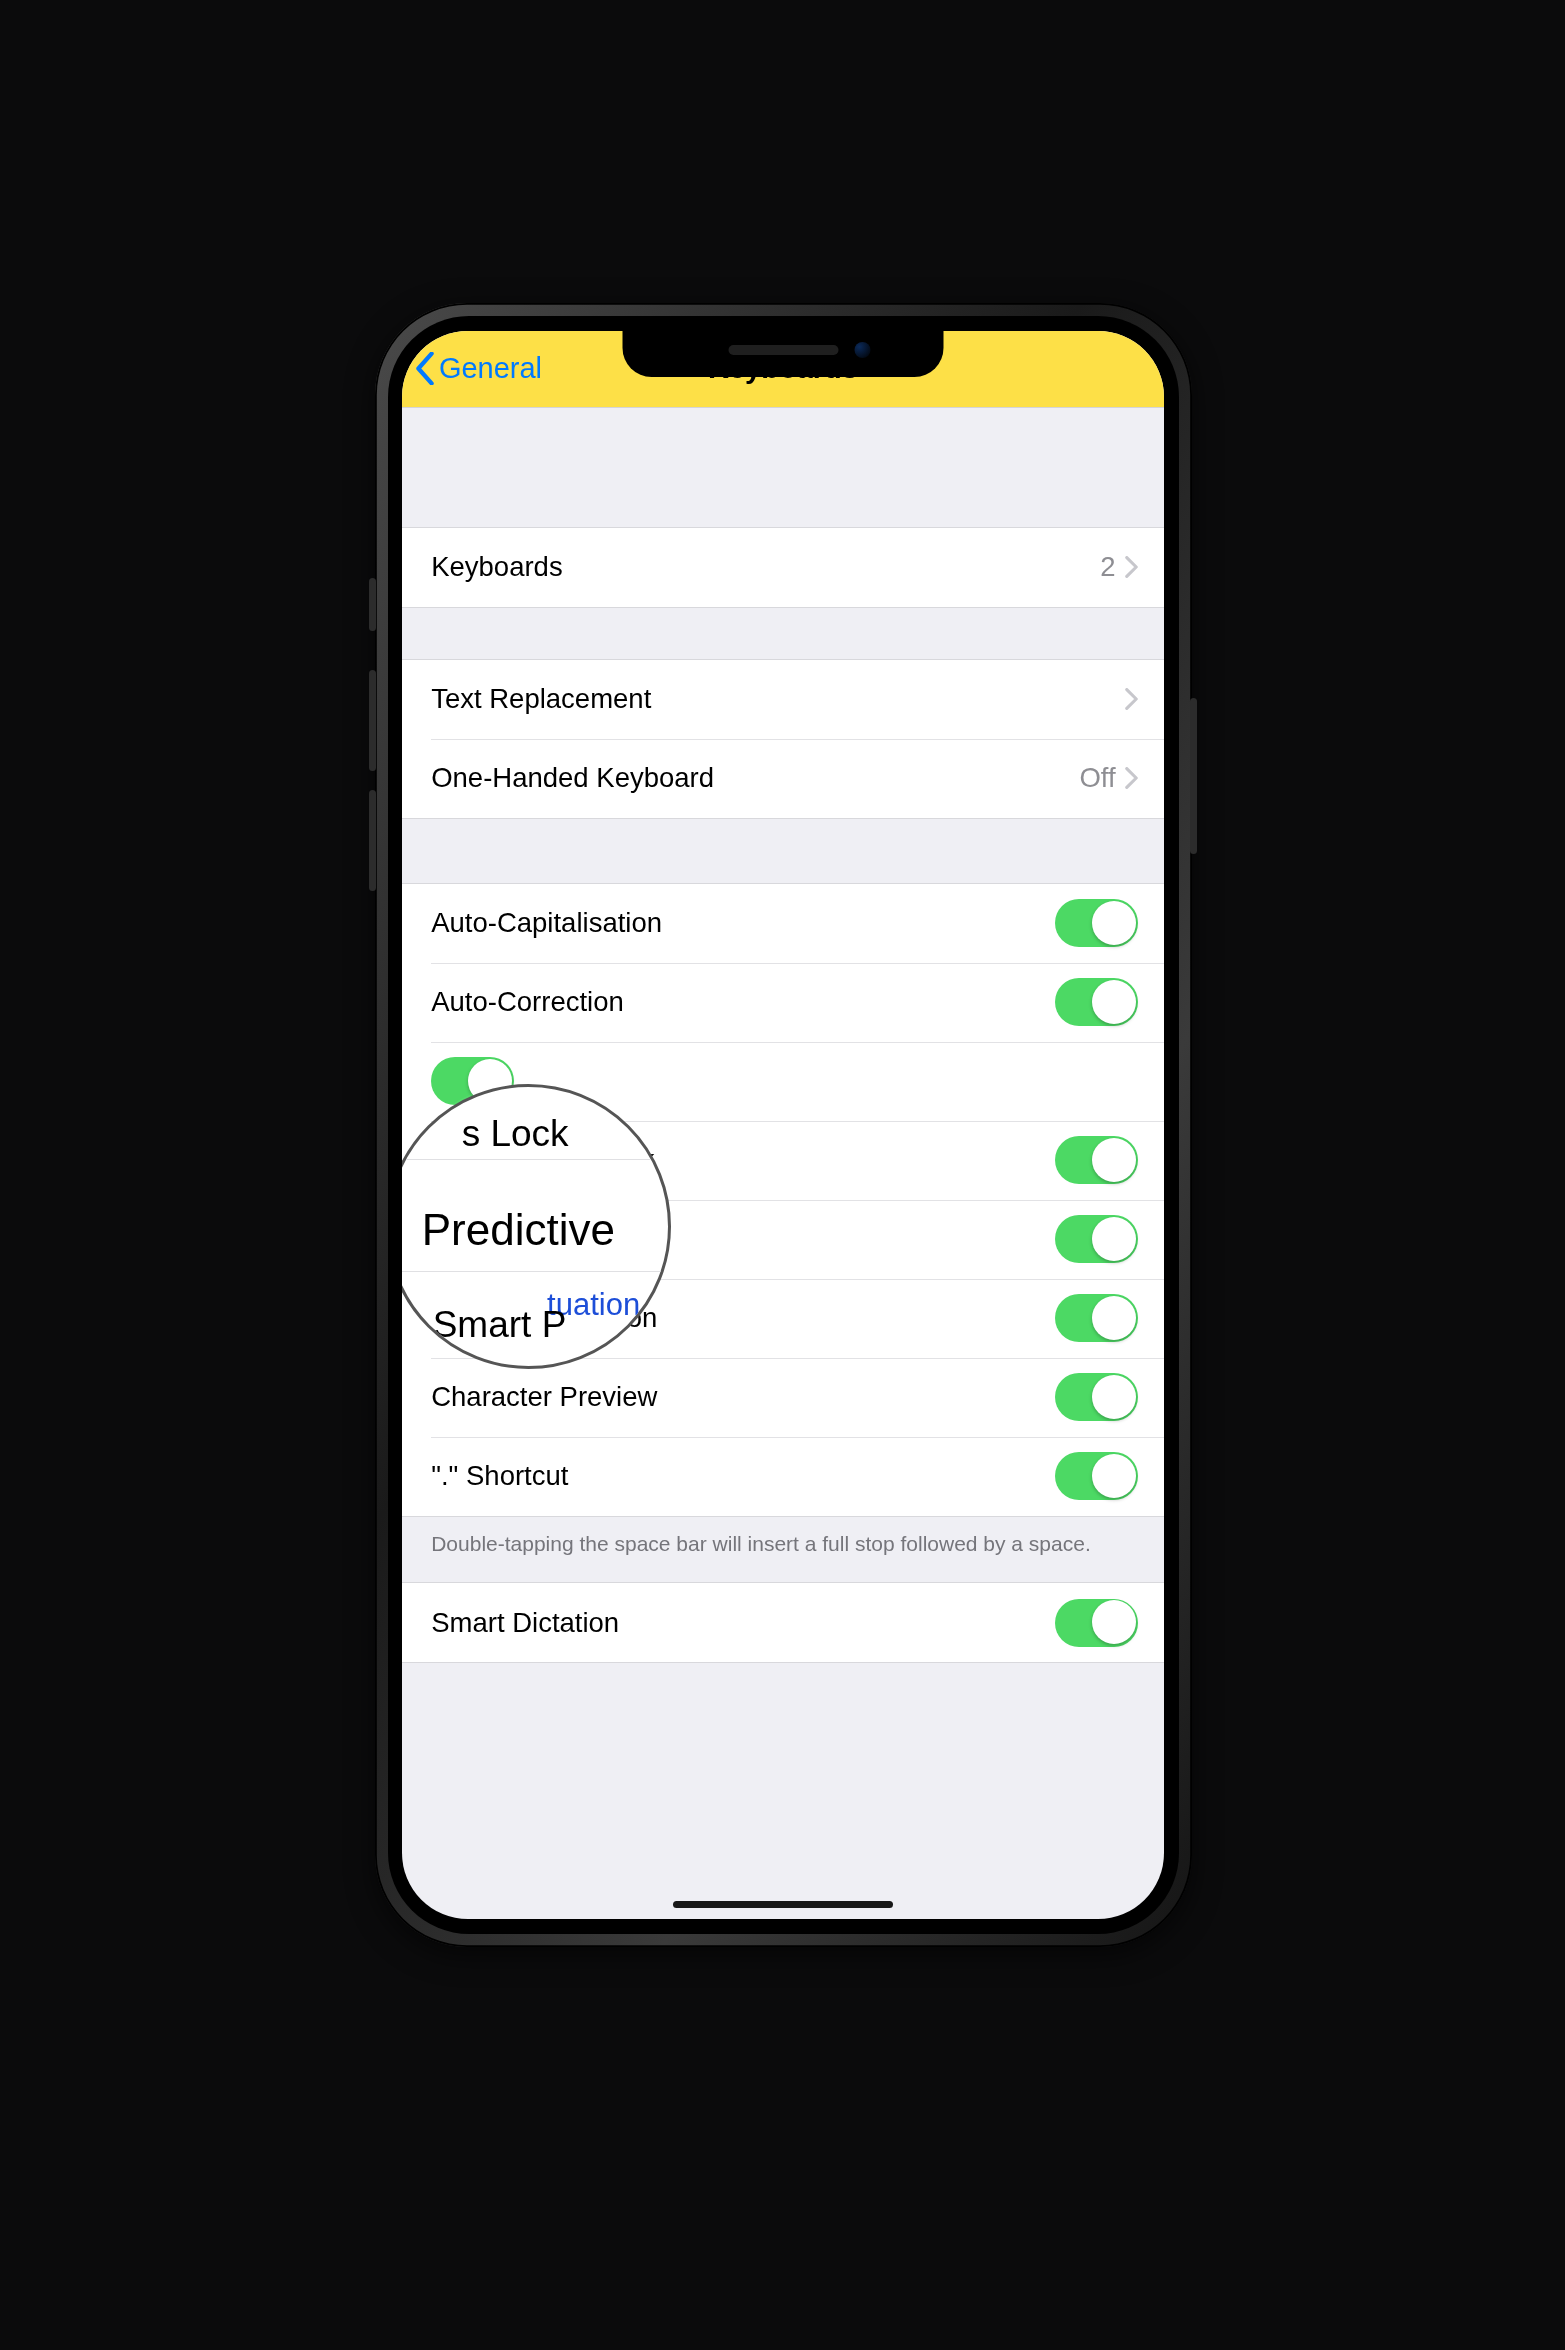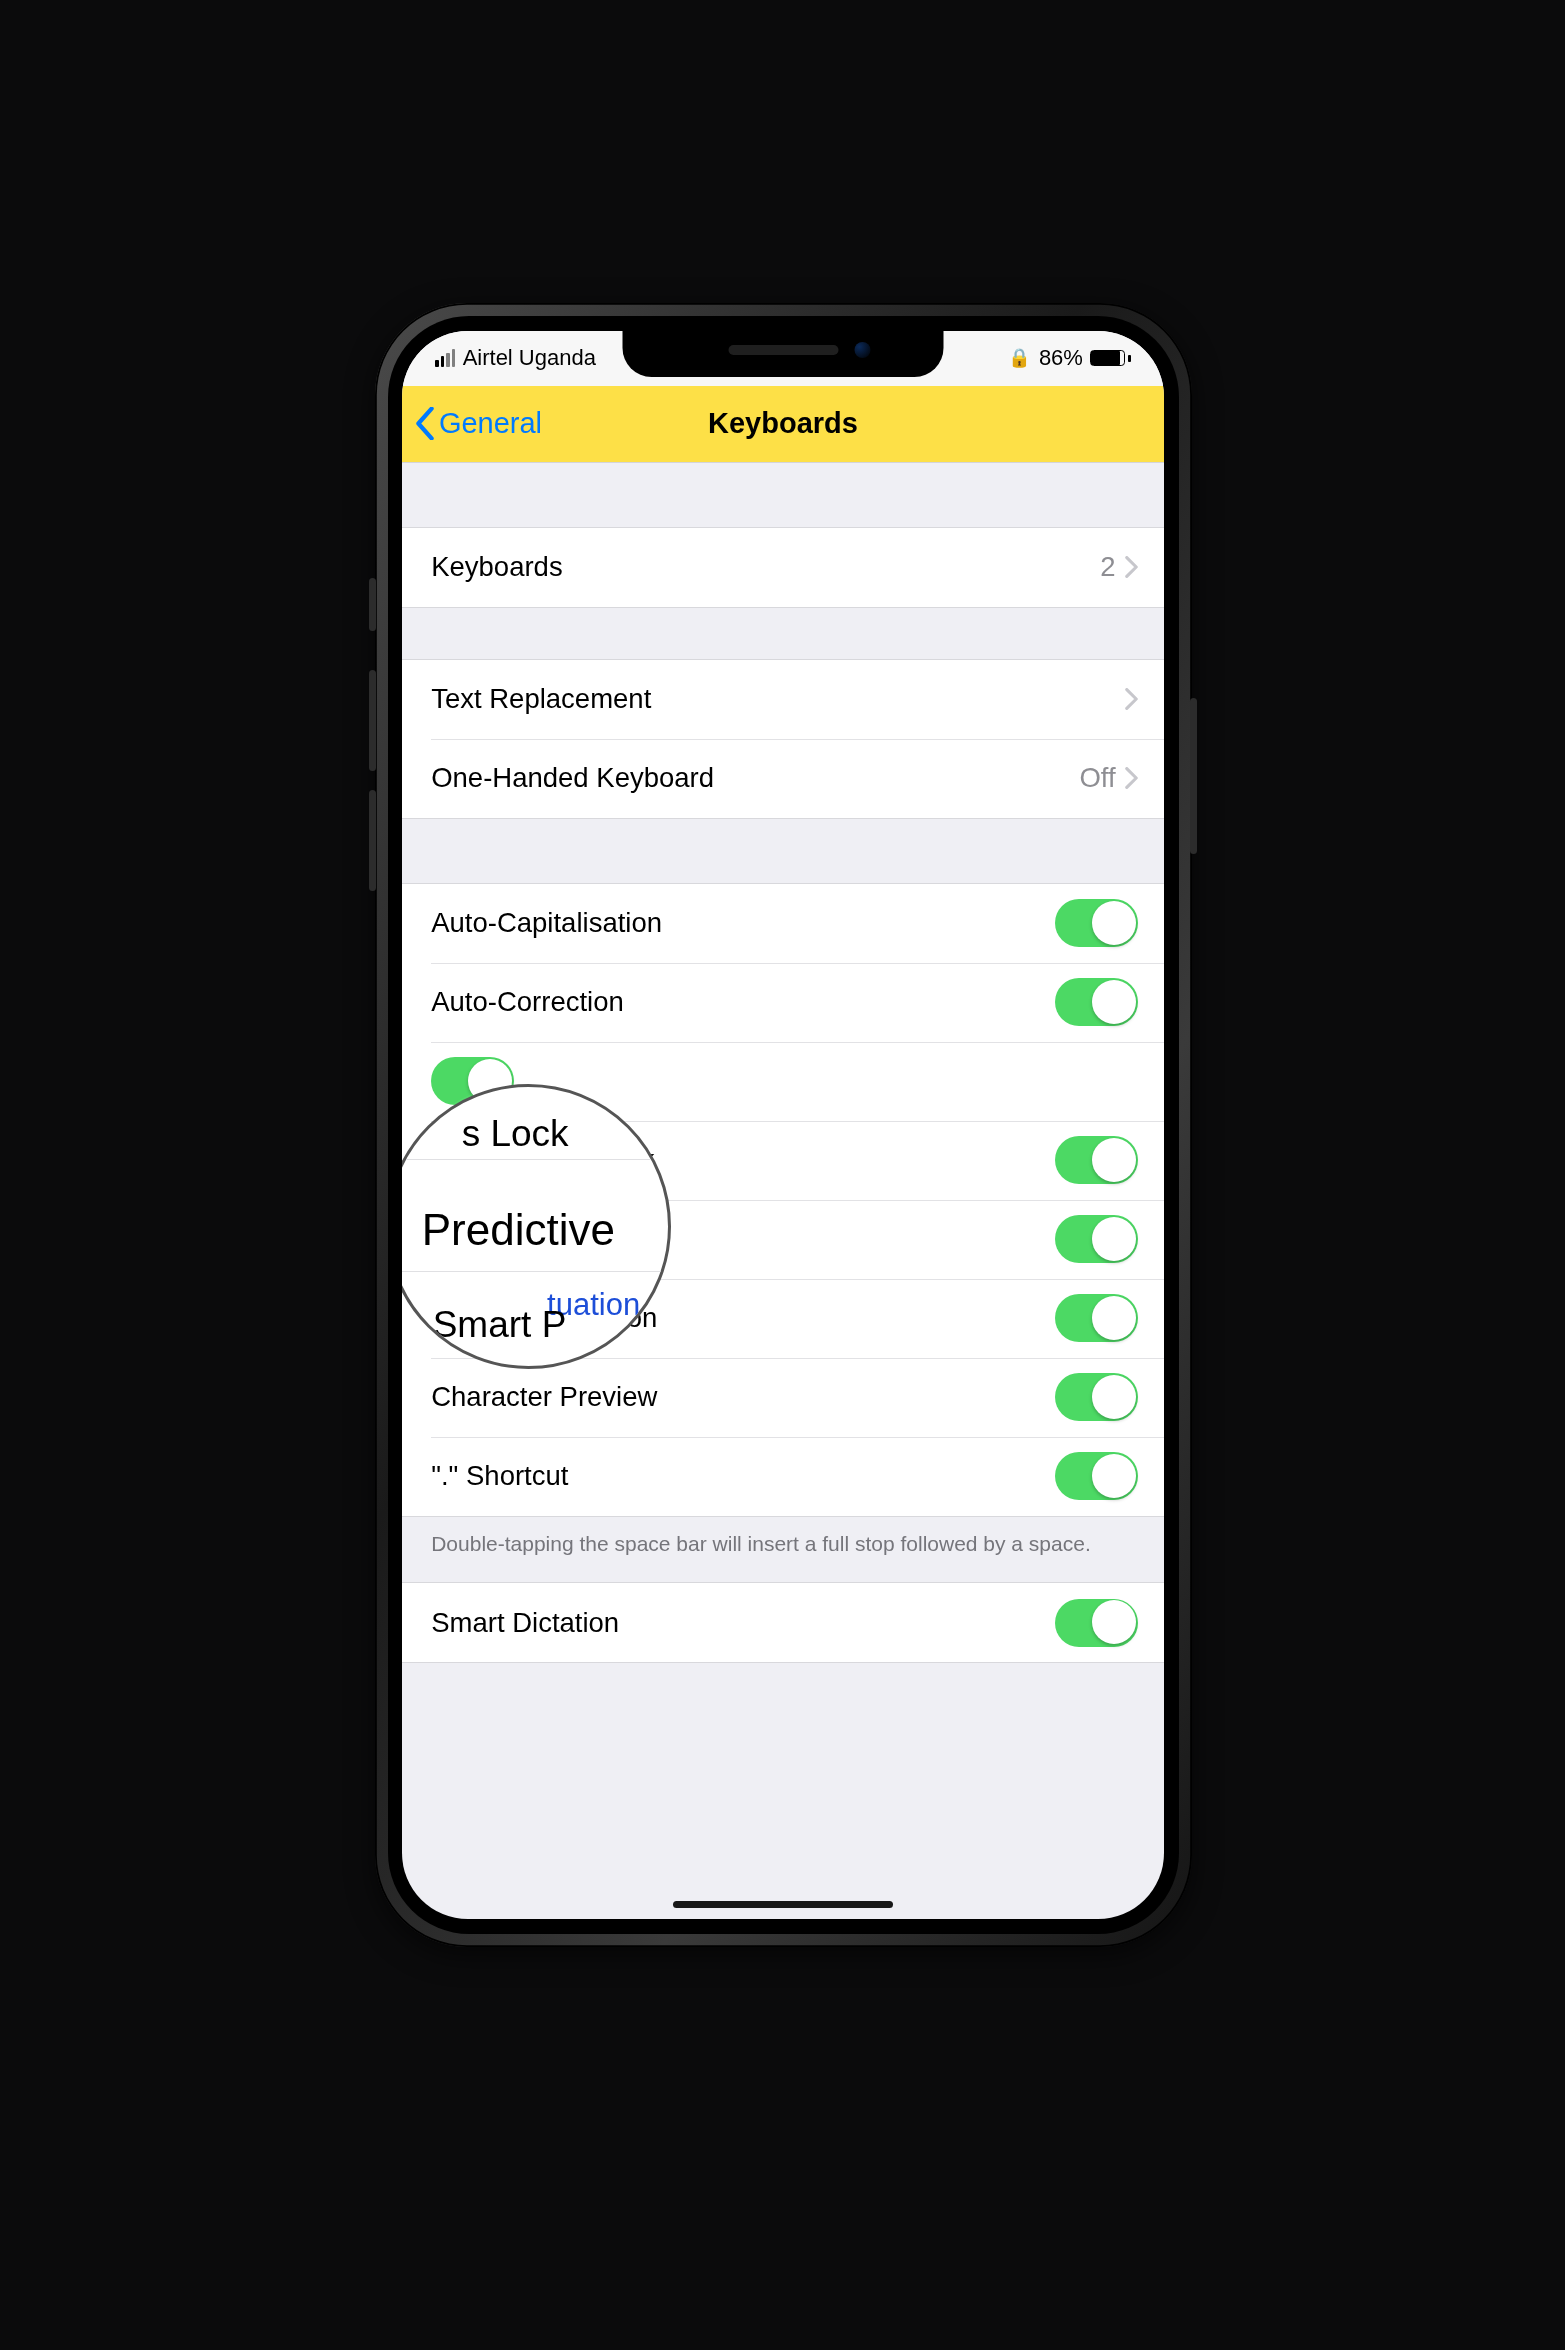--- a/index.html
+++ b/index.html
@@ -197,39 +197,20 @@
 <div class="phone">
   <span class="side-btn btn-mute"></span>
   <span class="side-btn btn-volup"></span>
   <span class="side-btn btn-voldn"></span>
   <span class="side-btn btn-pwr"></span>
 
   <div class="phone-inner">
     <div class="screen">
       <div class="notch"></div>
 
-      <div class="statusbar">
-        <div class="status-left">
-          <span class="signal-bars">
-            <span></span>
-              <span></span>
-              <span></span>
-              <span></span>
-          </span>
-          <span>Airtel Uganda</span>
-        </div>
-        <div class="status-right">
-          <span class="lock-rot">🔒</span>
-          <span>86%</span>
-          <span class="battery">
-            <span class="battery-body"></span>
-              <span class="battery-cap"></span>
-          </span>
-        </div>
-      </div>
 
       <div class="navbar">
         <div class="back">
           <svg viewBox="0 0 12 20">
               <path d="M10 1 L2 10 L10 19" stroke="#007aff" stroke-width="2.6" fill="none" stroke-linecap="round" stroke-linejoin="round"></path>
             </svg>
           <span>General</span>
         </div>
         <div class="title">Keyboards</div>
       </div>

